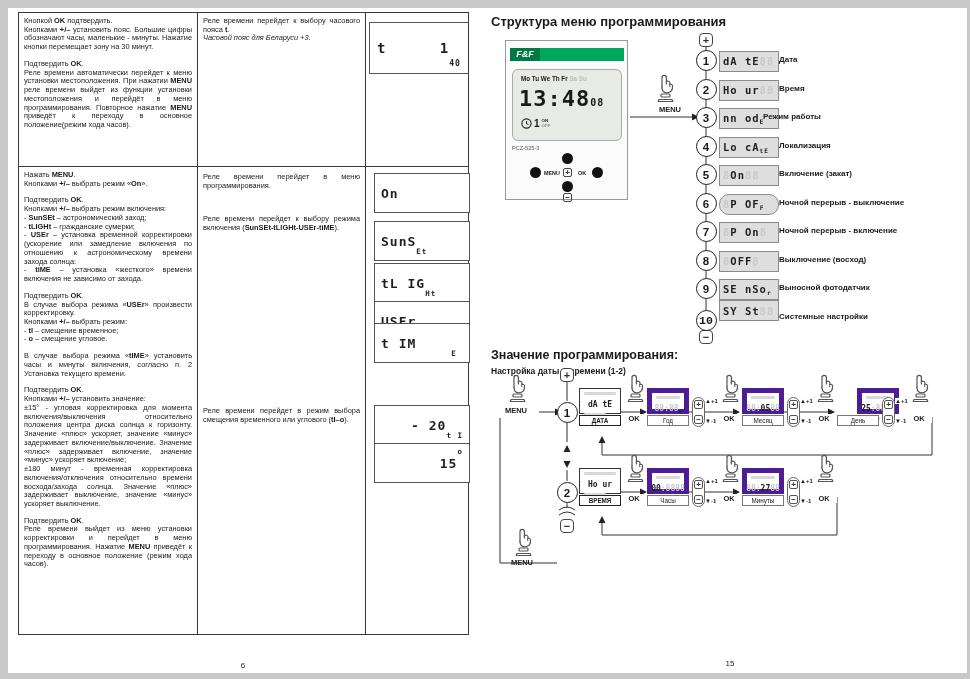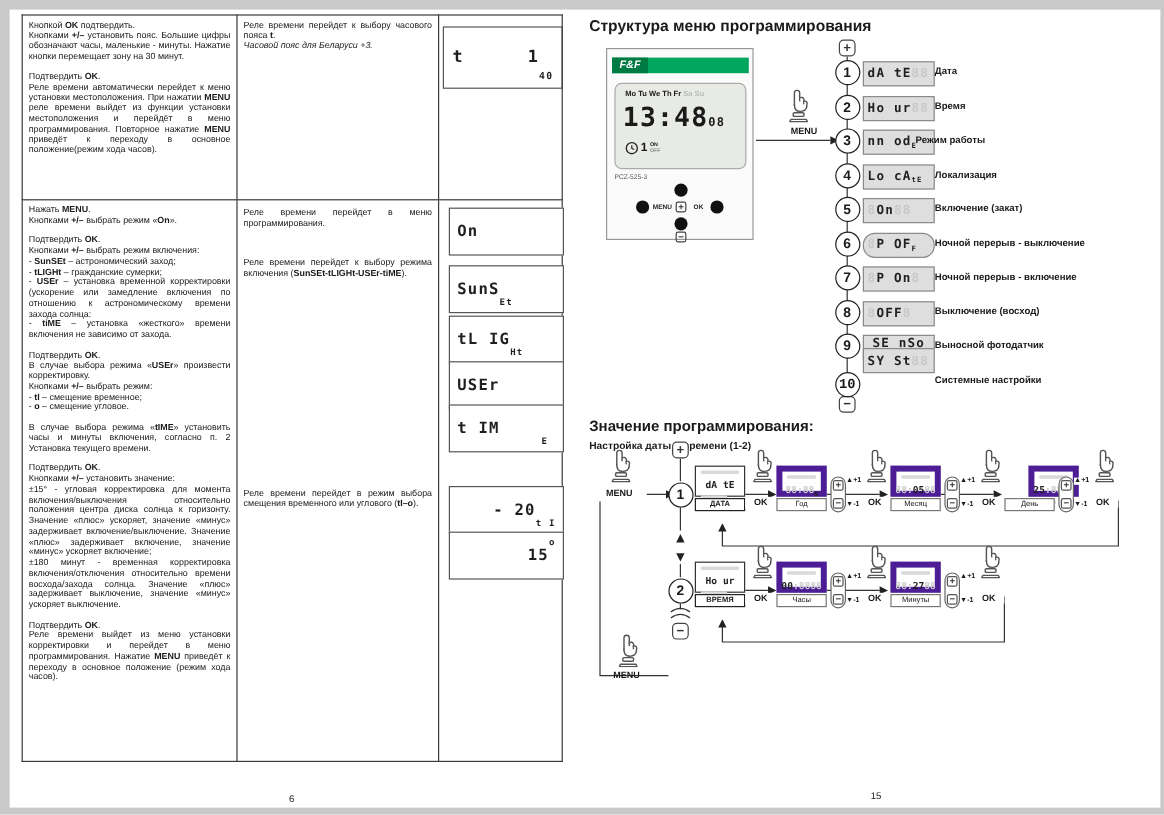--- a/index.html
+++ b/index.html
@@ -152,21 +152,21 @@
                   <span class="seg">SunS</span>
                   <span class="seg small">Et</span>
                 </div>
                 <div class="lcd lcd-s" style="top: 96px;">
                   <span class="seg">tL IG</span>
                   <span class="seg small">Ht</span>
                 </div>
                 <div class="lcd lcd-s" style="top: 134px;">
                   <span class="seg">USEr</span>
                 </div>
-                <div class="lcd lcd-s" style="top: 170px; gap: 35px;">
+                <div class="lcd lcd-s" style="top: 156px; gap: 35px;">
                   <span class="seg">t IM</span>
                   <span class="seg small">E</span>
                 </div>
                 <div class="lcd lcd-s" style="top: 238px; justify-content: flex-end;">
                   <span class="seg">- 20</span>
                   <span class="seg small">t I</span>
                 </div>
                 <div class="lcd lcd-s" style="top: 276px; justify-content: flex-end;">
                   <span class="seg">15</span>
                   <span class="seg sup">o</span>
@@ -316,27 +316,27 @@
           </div>
           <div class="mitem-label" style="left: 292px; top: 218px;">Ночной перерыв - включение</div>
           <div class="numcirc" style="left: 208.5px; top: 241.5px;">8</div>
           <div class="lcd mlcd" style="left: 232px; top: 242.5px;">
             <span class="seg ghost">8</span>
             <span class="seg">OFF</span>
             <span class="seg ghost">8</span>
           </div>
           <div class="mitem-label" style="left: 292px; top: 247px;">Выключение (восход)</div>
           <div class="numcirc" style="left: 208.5px; top: 269.5px;">9</div>
-          <div class="lcd mlcd" style="left: 232px; top: 270.5px; flex-direction: column;">
+          <div class="lcd mlcd" style="left: 232px; top: 270.5px;">
             <span class="seg">SE nSo</span>
             <span class="seg small">r</span>
           </div>
           <div class="mitem-label" style="left: 292px; top: 275px;">Выносной фотодатчик</div>
           <div class="numcirc" style="left: 208.5px; top: 302px; font-family: Liberation Mono, monospace;">10</div>
-          <div class="lcd mlcd" style="left: 232px; top: 282px; align-items: center;">
+          <div class="lcd mlcd" style="left: 232px; top: 292px; align-items: center;">
             <span class="seg">SY St</span>
             <span class="seg ghost">88</span>
           </div>
           <div class="mitem-label" style="left: 292px; top: 304px;">Системные настройки</div>
         </div>
 
     <h2 class="rt">Значение программирования:</h2>
     <div class="subtitle">Настройка даты и времени (1-2)</div>
 
     <div class="hand" style="left:18px;top:364px"><svg viewBox="0 0 24 30">

